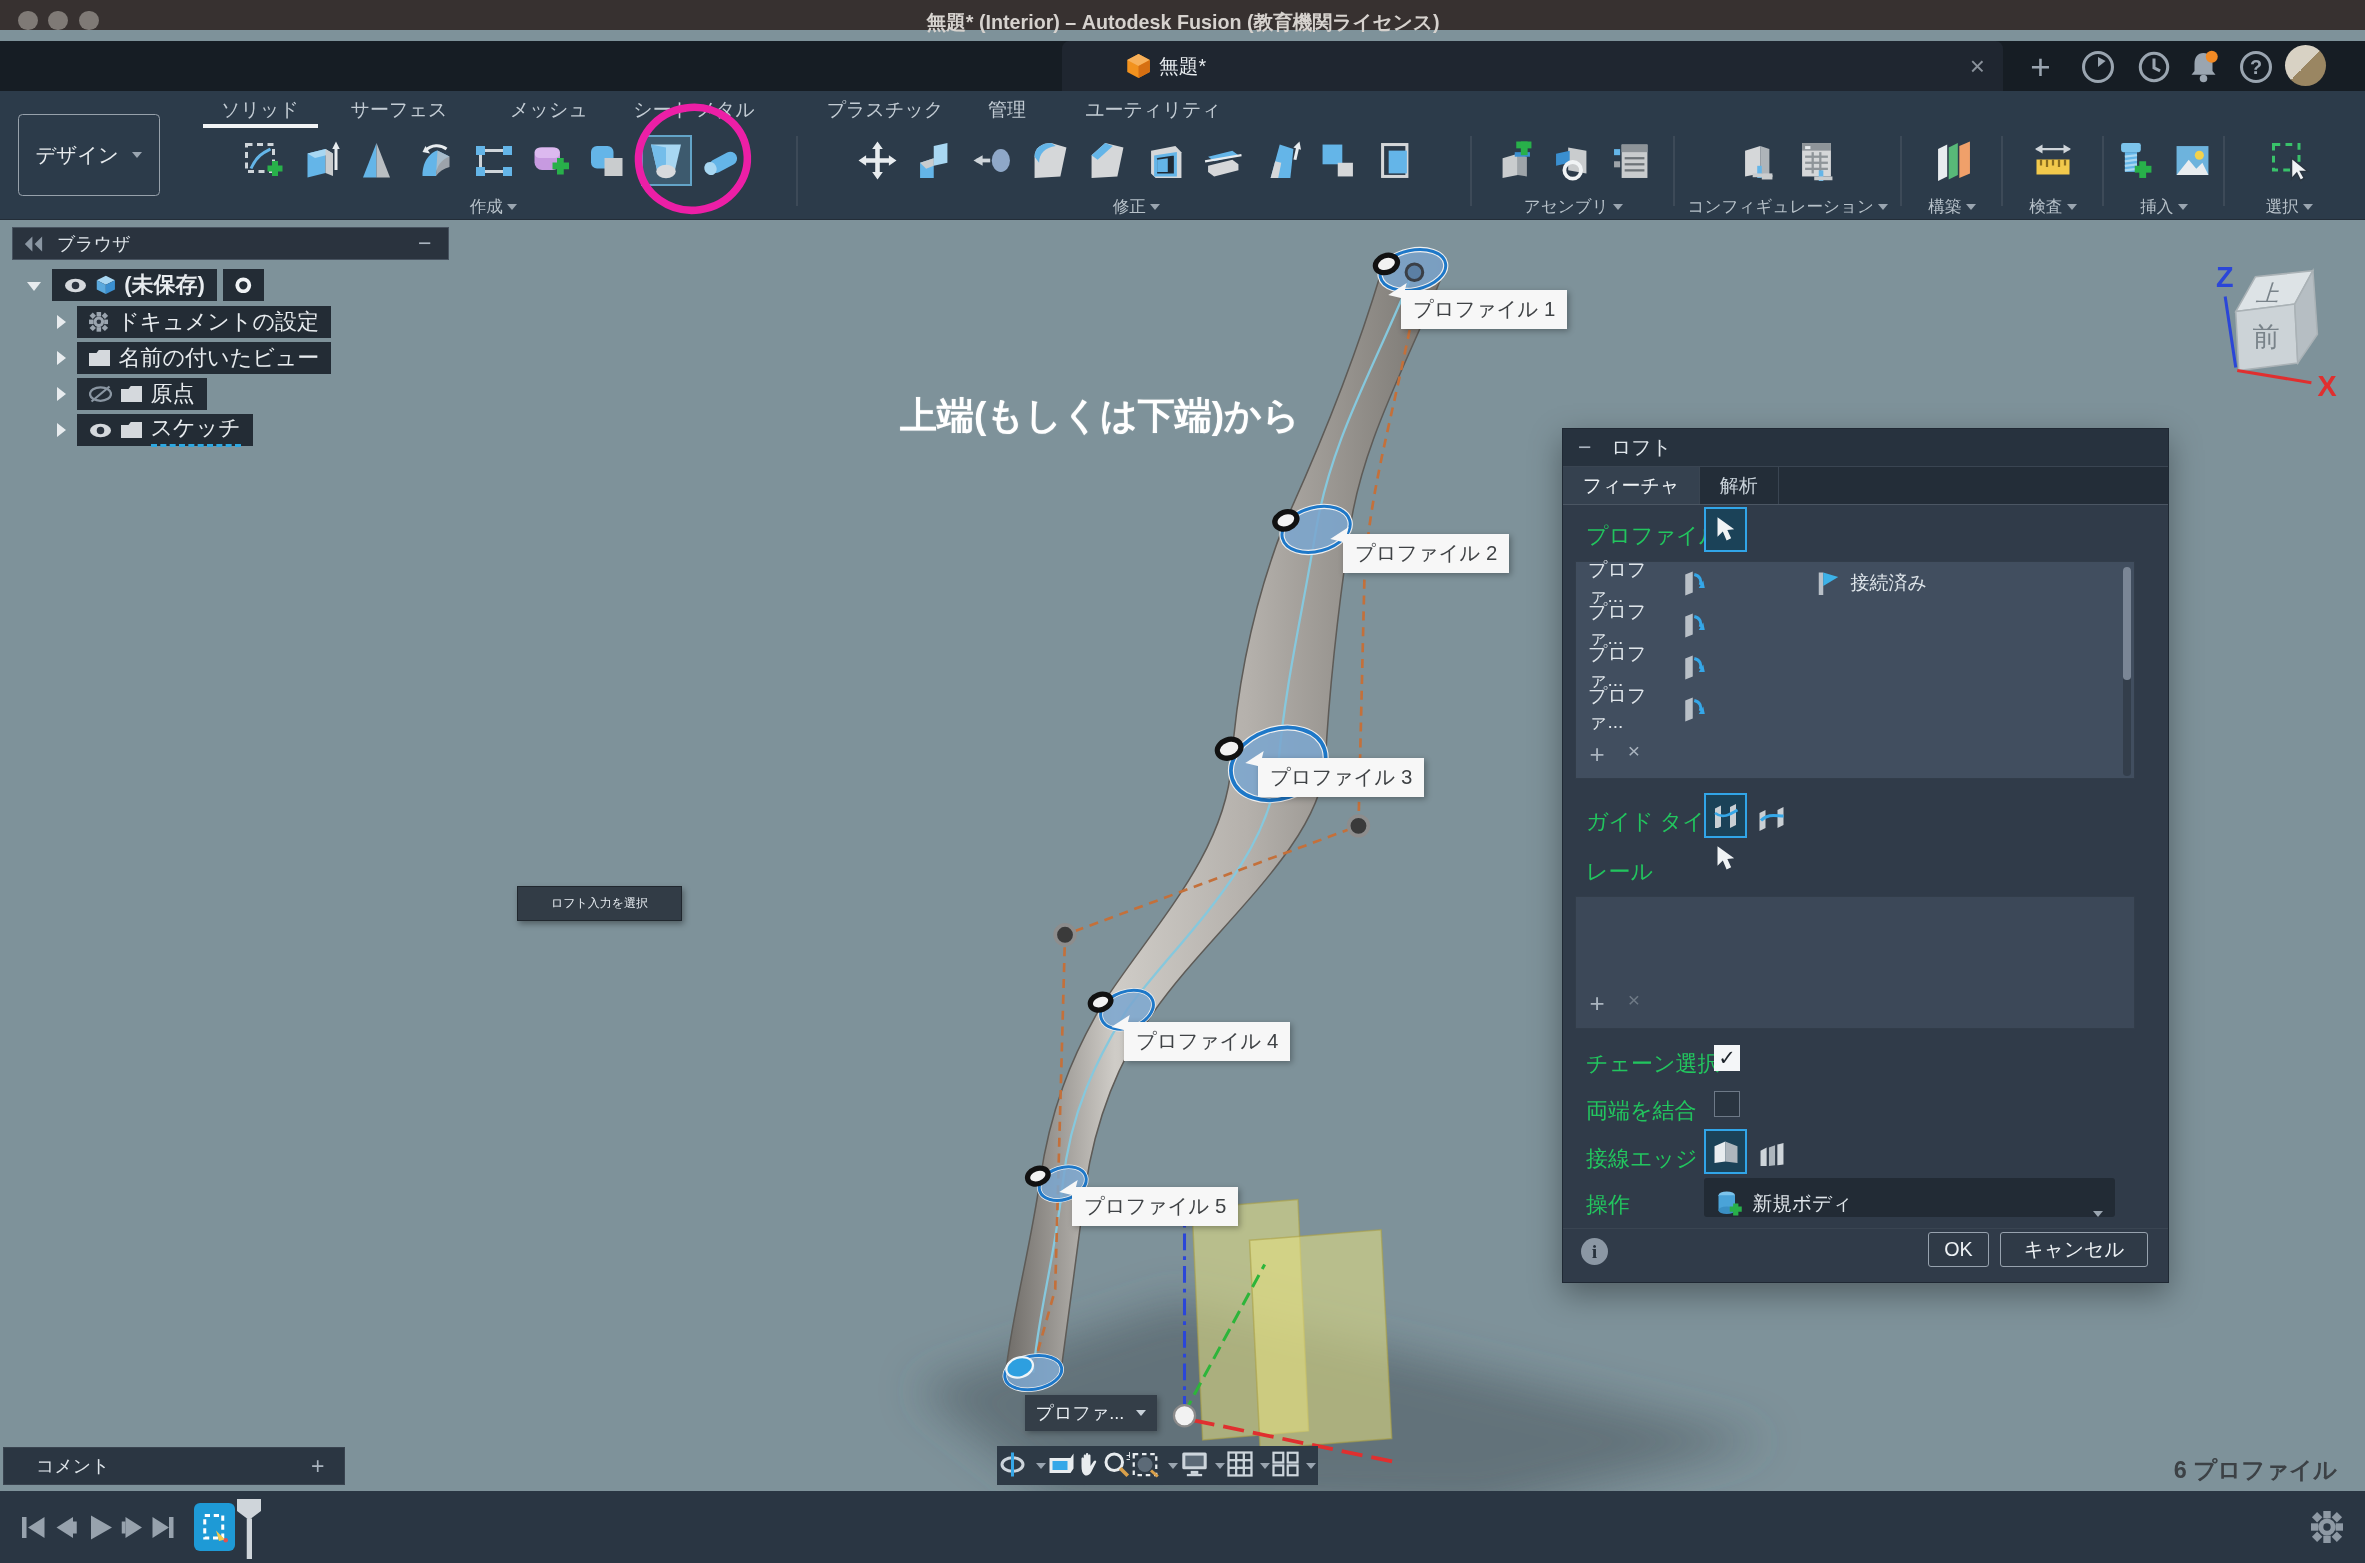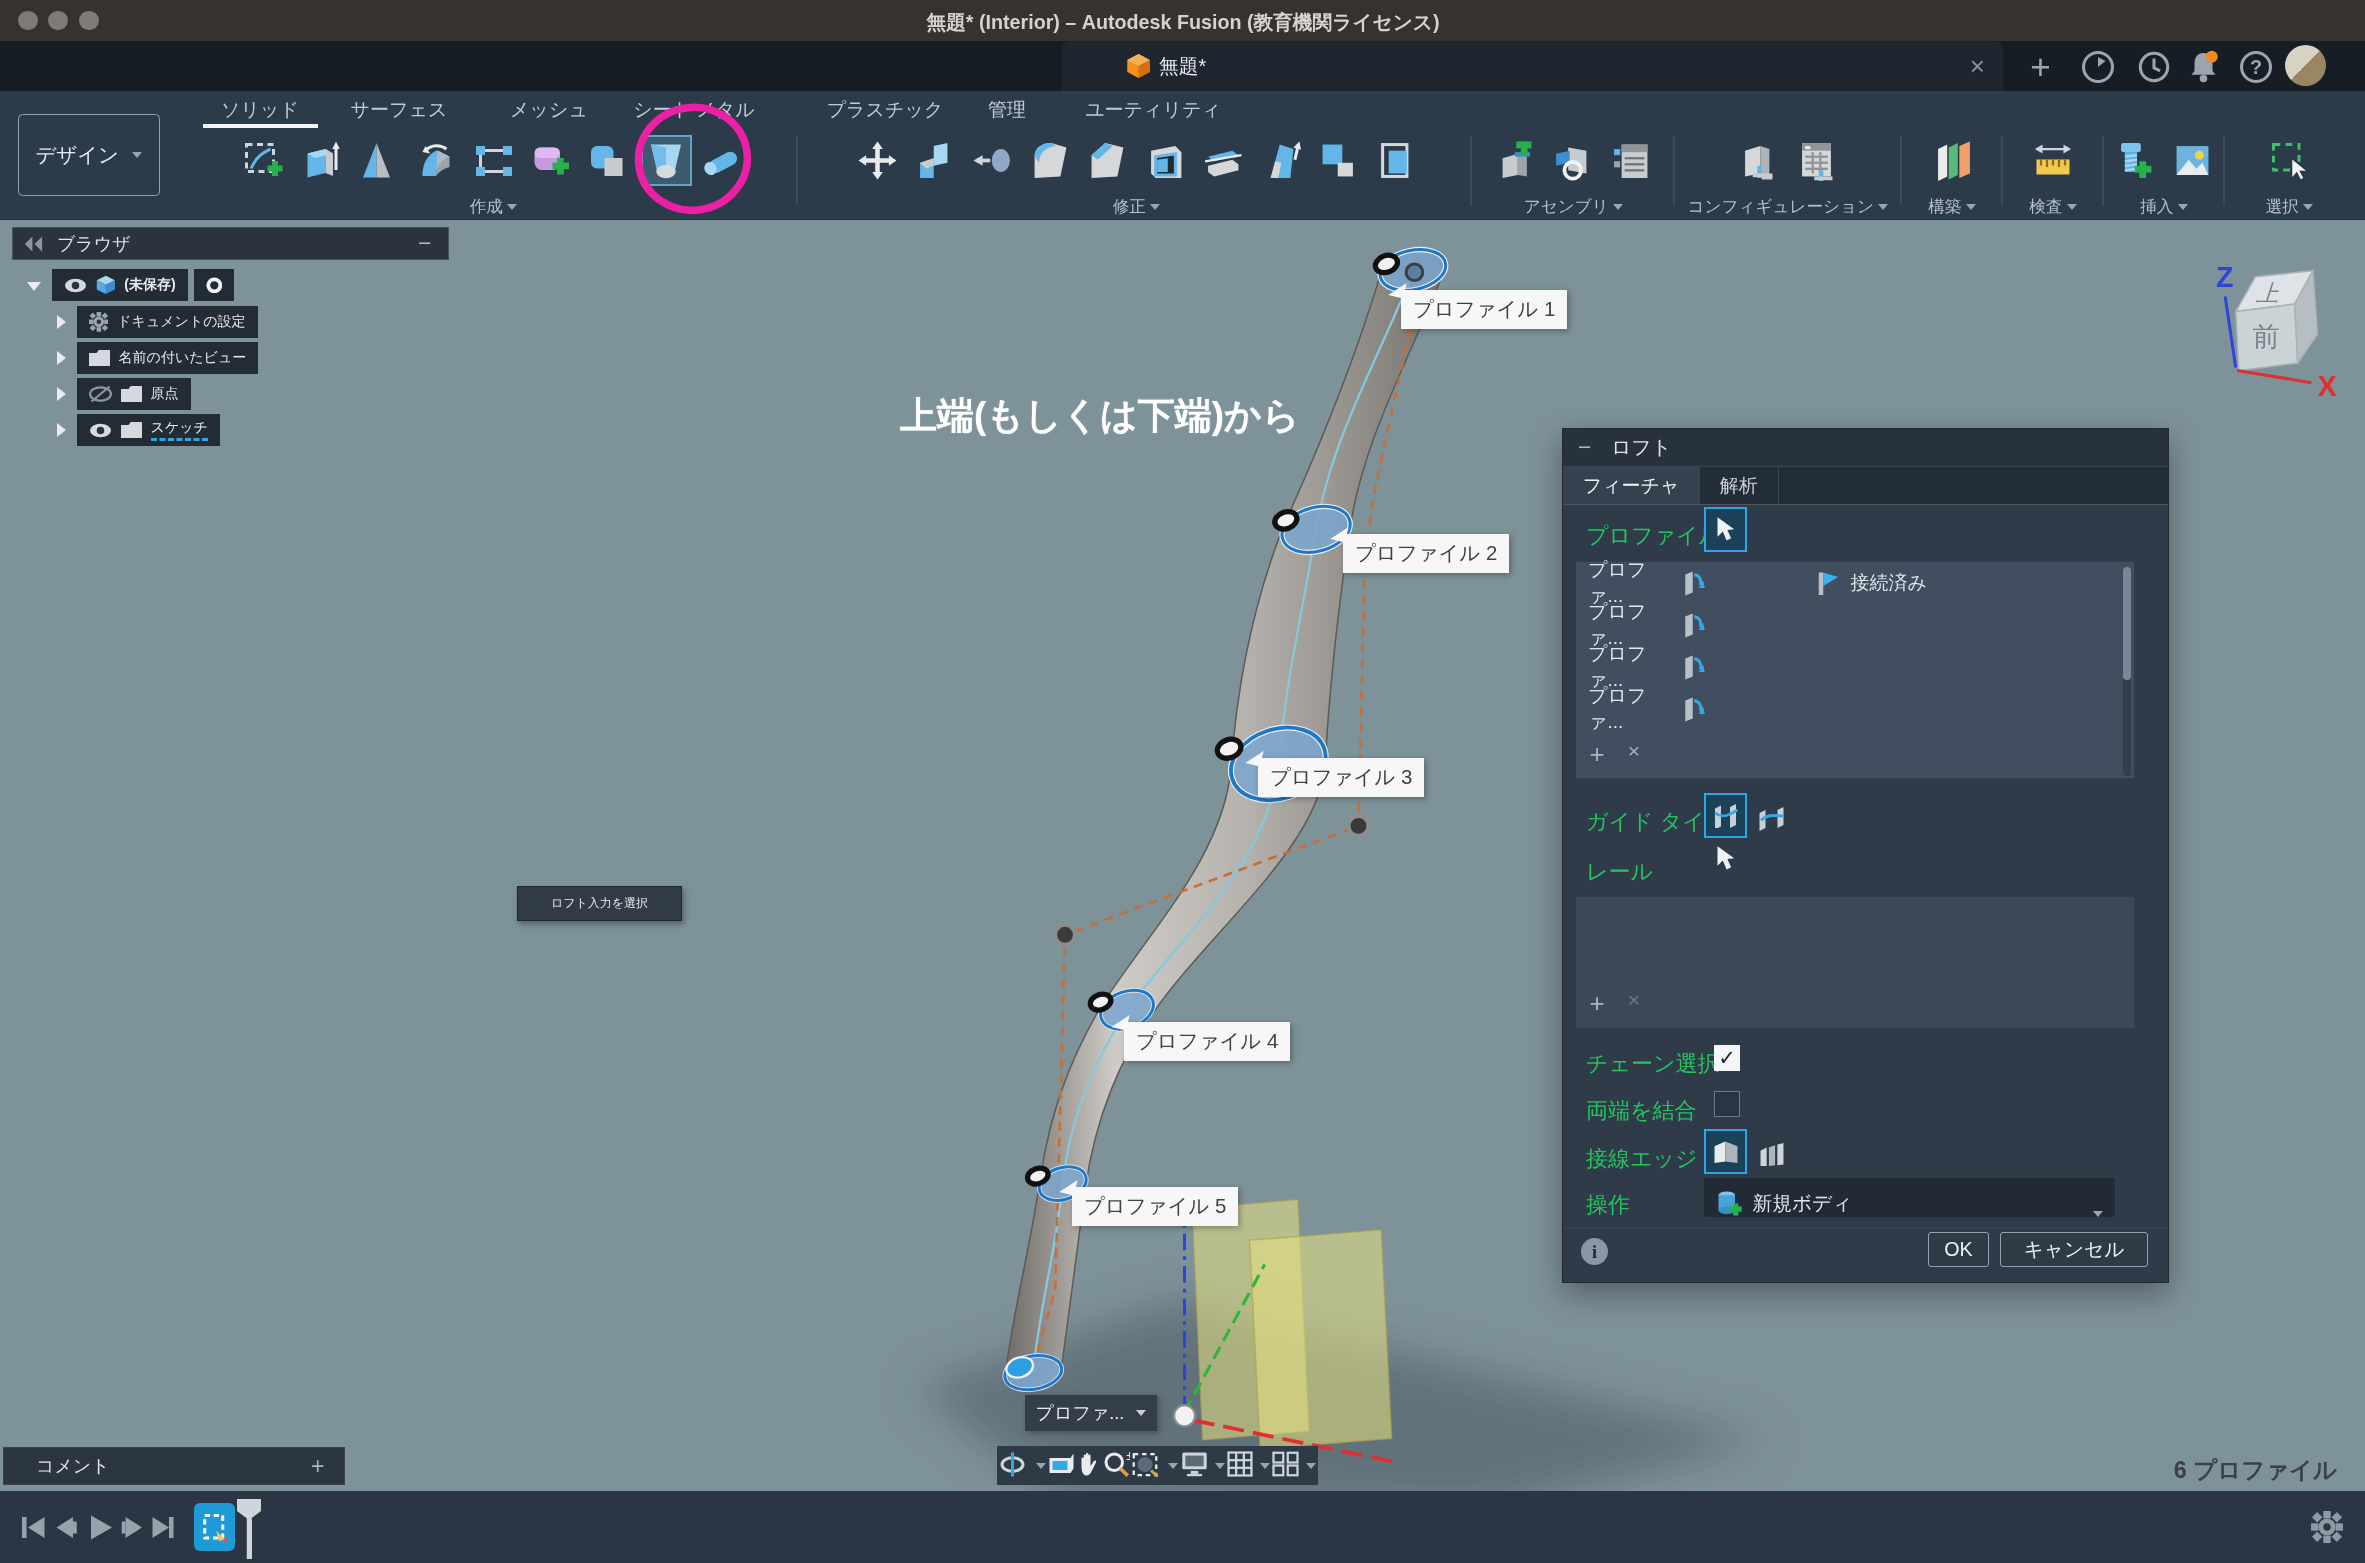--- a/index.html
+++ b/index.html
@@ -1,21 +1,21 @@
 <!DOCTYPE html>
 <html style="font-size:12px"><head>
 <meta charset="utf-8">
 <style>
   * { margin:0; padding:0; box-sizing:border-box; }
   html,body { width:2366px; height:1564px; overflow:hidden; }
   body { font-family:"Liberation Sans","DejaVu Sans",sans-serif; background:#7e929a; position:relative; }
   .abs { position:absolute; }
 
   
-  #titlebar { left:0; top:0; width:2366px; height:41px; background:#373130; z-index:30; }
+  #titlebar { left:0; top:0; width:2366px; height:30px; background:#373130; z-index:30; }
   .traffic { width:19.7px; height:19.7px; border-radius:50%; background:#7f7a76; top:10.6px; }
   #win-title { width:100%; text-align:center; top:9px; font-size:19.7px; color:#d6d2ce; font-weight:bold; }
 
   #appbar { left:0; top:41px; width:2366px; height:50px; background:#161d24; z-index:29; }
   .appbtn { height:50px; display:flex; align-items:center; justify-content:center; color:#c9cfd6; }
   #doc-tab { left:1062px; top:41px; width:941px; height:50px; background:#1f2630; border-radius:7.6px 7.6px 0 0; display:flex; align-items:center; z-index:29; }
   #doc-tab .tablabel { font-size:19.7px; color:#e8ecef; margin-left:9px; }
   #tab-close { margin-left:auto; margin-right:18px; font-size:26px; color:#8a929b; line-height:1; }
   .bar-ico { top:47px; width:39px; height:39px; display:flex; align-items:center; justify-content:center; z-index:30; }
 
@@ -28,21 +28,21 @@
   .rgroup .icons { display:flex; align-items:center; justify-content:center; gap:10.6px; height:67px; }
   .rgroup .glabel { text-align:center; font-size:16.6px; color:#b7c1c9; margin-top:1.5px; white-space:nowrap; }
   .caret { display:inline-block; width:0; height:0; border-left:5.3px solid transparent; border-right:5.3px solid transparent; border-top:6.8px solid #9aa5b0; vertical-align:middle; margin-left:4.5px; }
   .gsep { top:45px; width:1.5px; height:70px; background:#3d4a58; }
   .tool { width:47px; height:47px; display:flex; align-items:center; justify-content:center; }
   .tool.hl { background:#3d5a6e; outline:2.3px solid #63a4c8; }
 
   
   #browser-header { left:12px; top:227px; width:437px; height:33px; background:#2a333e; border:0.8px solid #47525f; display:flex; align-items:center; z-index:20; color:#dfe5ea; font-size:18px; }
   .brow { height:32px; display:flex; align-items:center; z-index:20; }
-  .brow .blk { background:rgba(26,33,42,0.9); height:32px; display:flex; align-items:center; padding:0 12px; gap:9px; color:#e8ecef; font-size:14px; white-space:nowrap; }
+  .brow .blk { background:rgba(26,33,42,0.9); height:32px; display:flex; align-items:center; padding:0 12px; gap:9px; color:#e8ecef; font-size:22px; white-space:nowrap; }
   .chev { width:0; height:0; border-top:7.6px solid transparent; border-bottom:7.6px solid transparent; border-left:9.8px solid #e8ecef; margin-right:10.6px; }
   .chev.open { border-left:7.6px solid transparent; border-right:7.6px solid transparent; border-top:9.8px solid #e8ecef; border-bottom:none; margin-top:3px; }
   .dash-ul { border-bottom:3px dashed #2ea7e0; padding-bottom:1.5px; }
 
   
   #dialog { left:1562px; top:428px; width:607px; height:855px; background:rgba(45,56,70,0.97); border:0.8px solid #1f2833; box-shadow:0 10.6px 30px rgba(0,0,0,0.35); z-index:22; color:#dfe5ea; font-size:19.7px; }
   #dlg-title { left:0; top:0; width:100%; height:38px; background:#27323e; border-bottom:0.8px solid #3a4552; display:flex; align-items:center; }
   #dlg-tabs { left:0; top:38px; width:100%; height:38px; background:#232d38; border-bottom:1.5px solid #4b5663; display:flex; }
   .dtab { padding:0 19.7px; display:flex; align-items:center; font-size:19px; color:#c8d1d9; border-right:0.8px solid #3a4552; }
   .dtab.active { background:#35414f; color:#eef2f5; }

